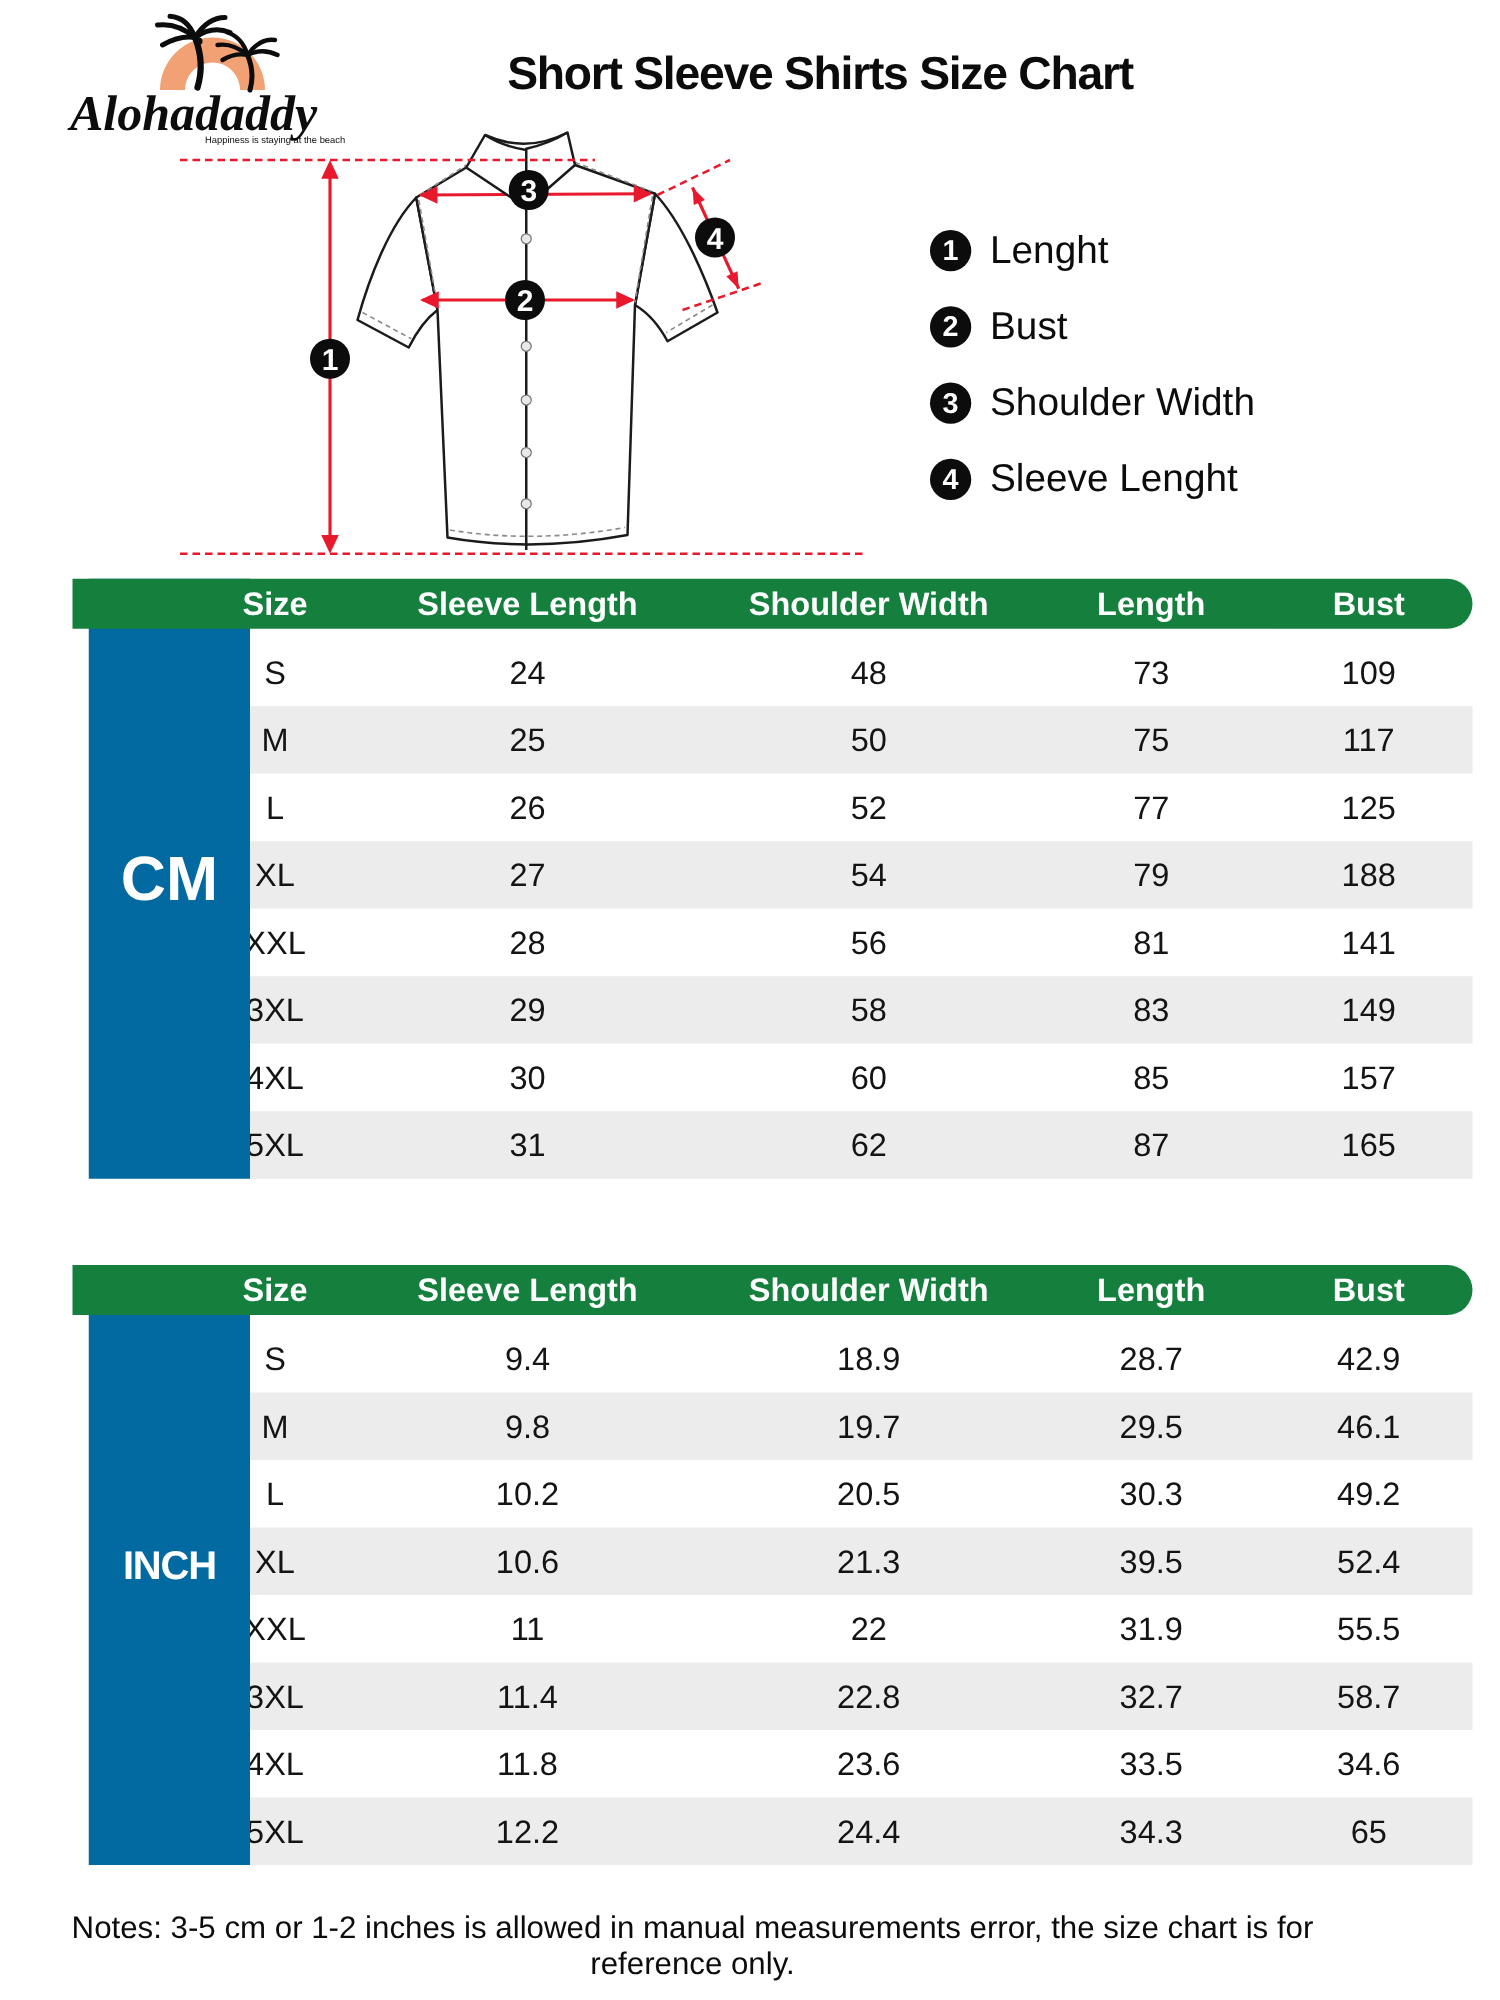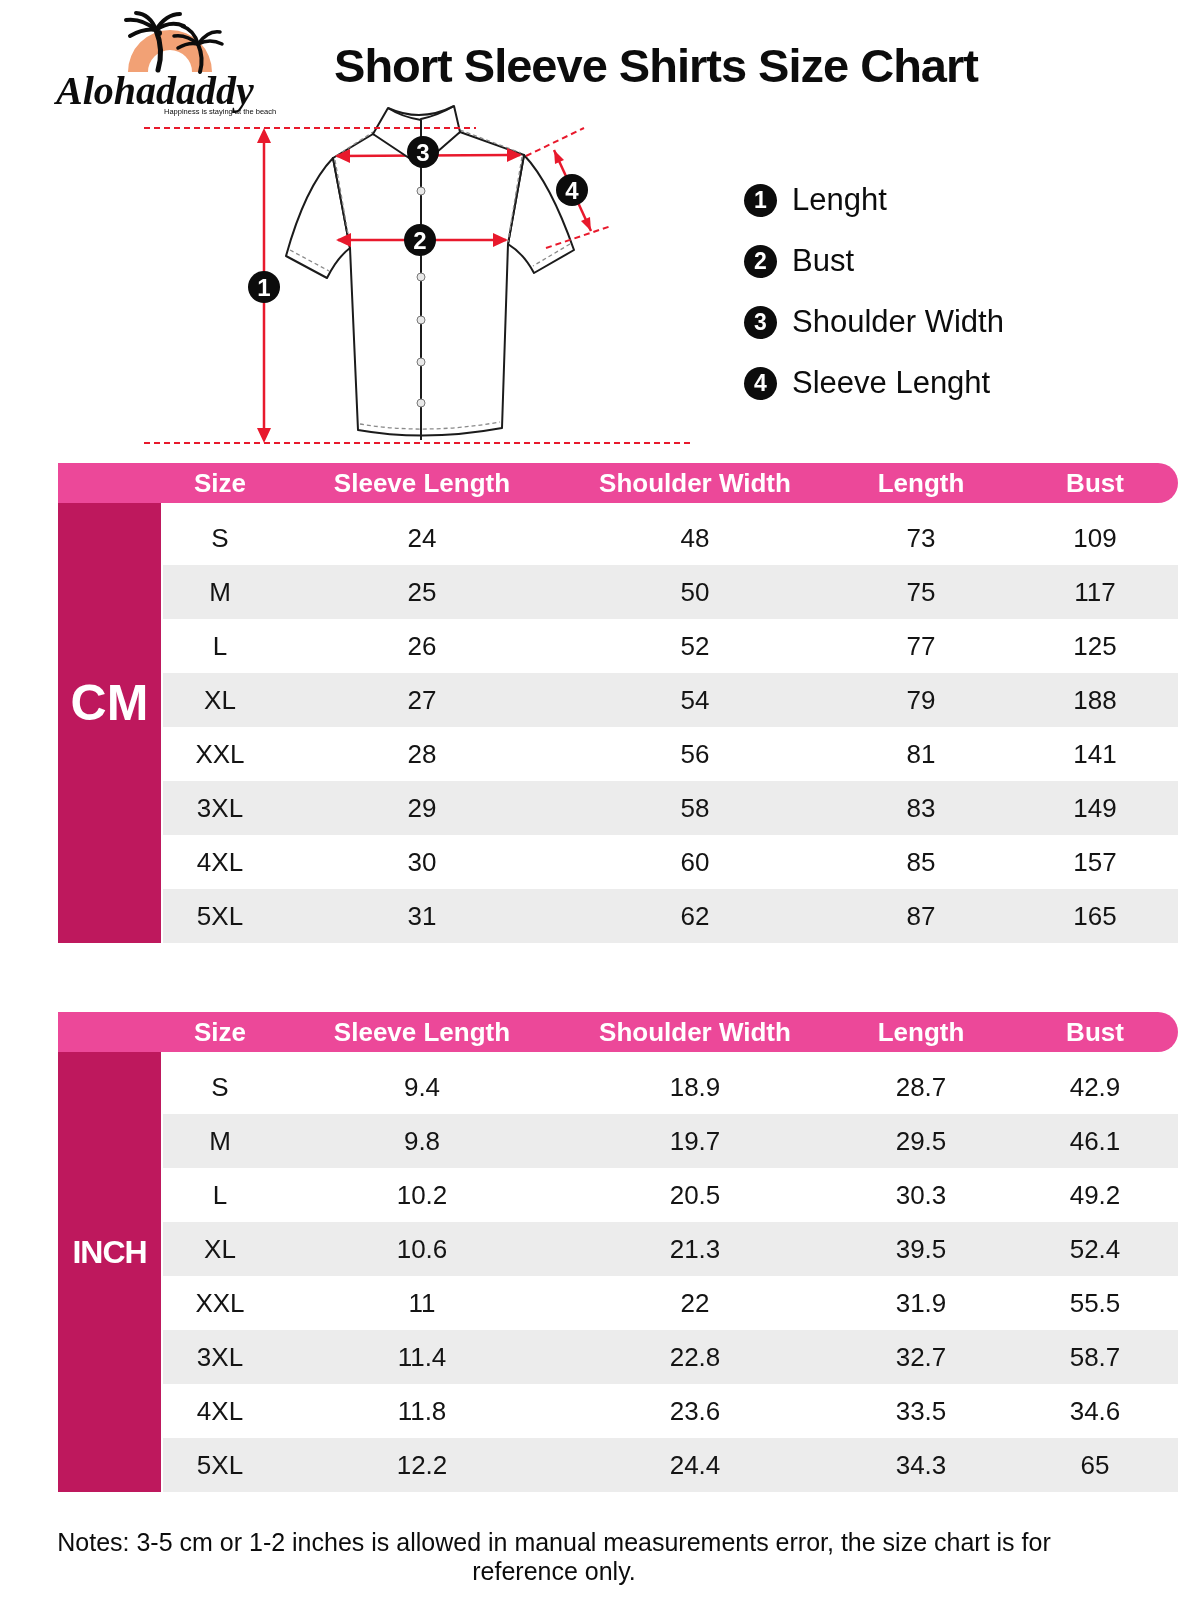--- a/index.html
+++ b/index.html
@@ -2,39 +2,39 @@
 <html><head>
 <meta charset="utf-8">
 <style>
   html,body{margin:0;padding:0;background:#fff;}
   .page{position:relative;width:1200px;height:1600px;background:#fff;overflow:hidden;
         font-family:"Liberation Sans","DejaVu Sans",sans-serif;color:#111;margin-left:16px;}
 
   
   .logo{position:absolute;left:36px;top:10px;width:230px;height:108px;}
   .page-title{position:absolute;left:270px;top:38px;width:740px;margin:0;
-              font-size:47px;font-weight:bold;text-align:center;letter-spacing:-1px;color:#0c0c0c;}
+              font-size:37px;font-weight:bold;text-align:center;letter-spacing:-1px;color:#0c0c0c;}
 
   
   .diagram{position:absolute;left:120px;top:90px;}
 
   
   .legend{position:absolute;left:728px;top:182px;list-style:none;margin:0;padding:0;}
   .legend li{display:flex;align-items:center;gap:15px;height:36px;margin-bottom:25px;font-size:31px;color:#0c0c0c;}
   .lnum{width:33px;height:33px;border-radius:50%;background:#0c0c0c;color:#fff;
         font-weight:bold;font-size:23px;display:flex;align-items:center;justify-content:center;flex:0 0 33px;}
 
   
   .size-table{position:absolute;left:42px;width:1120px;height:480px;}
   .grid5{display:grid;grid-template-columns:114px 290px 256px 196px 152px;align-items:center;text-align:center;}
-  .header-bar{position:absolute;left:0;top:0;width:100%;height:40px;background:#ec4899;
+  .header-bar{position:absolute;left:0;top:0;width:100%;height:40px;background:#15803d;
               border-radius:0 21px 21px 0;z-index:2;}
   .header-bar .grid5{margin-left:105px;height:100%;}
   .header-bar span{color:#fff;font-weight:bold;font-size:26px;}
-  .unit{position:absolute;left:0;top:0;bottom:0;width:103px;background:#be185d;color:#fff;
+  .unit{position:absolute;left:13px;top:0;bottom:0;width:129px;background:#0369a1;color:#fff;
         font-weight:bold;display:flex;align-items:center;justify-content:center;z-index:1;}
   .size-table.cm .unit{font-size:50px;}
   .size-table.inch .unit{font-size:32px;letter-spacing:-1px;}
   .rows{position:absolute;left:105px;top:48px;right:0;}
   .trow{height:54px;background:#fff;}
   .trow:nth-child(even){background:#ececec;}
   .trow span{font-size:26px;color:#141414;}
 
   
   .notes{position:absolute;left:0;top:1528px;width:1076px;margin:0;text-align:center;

